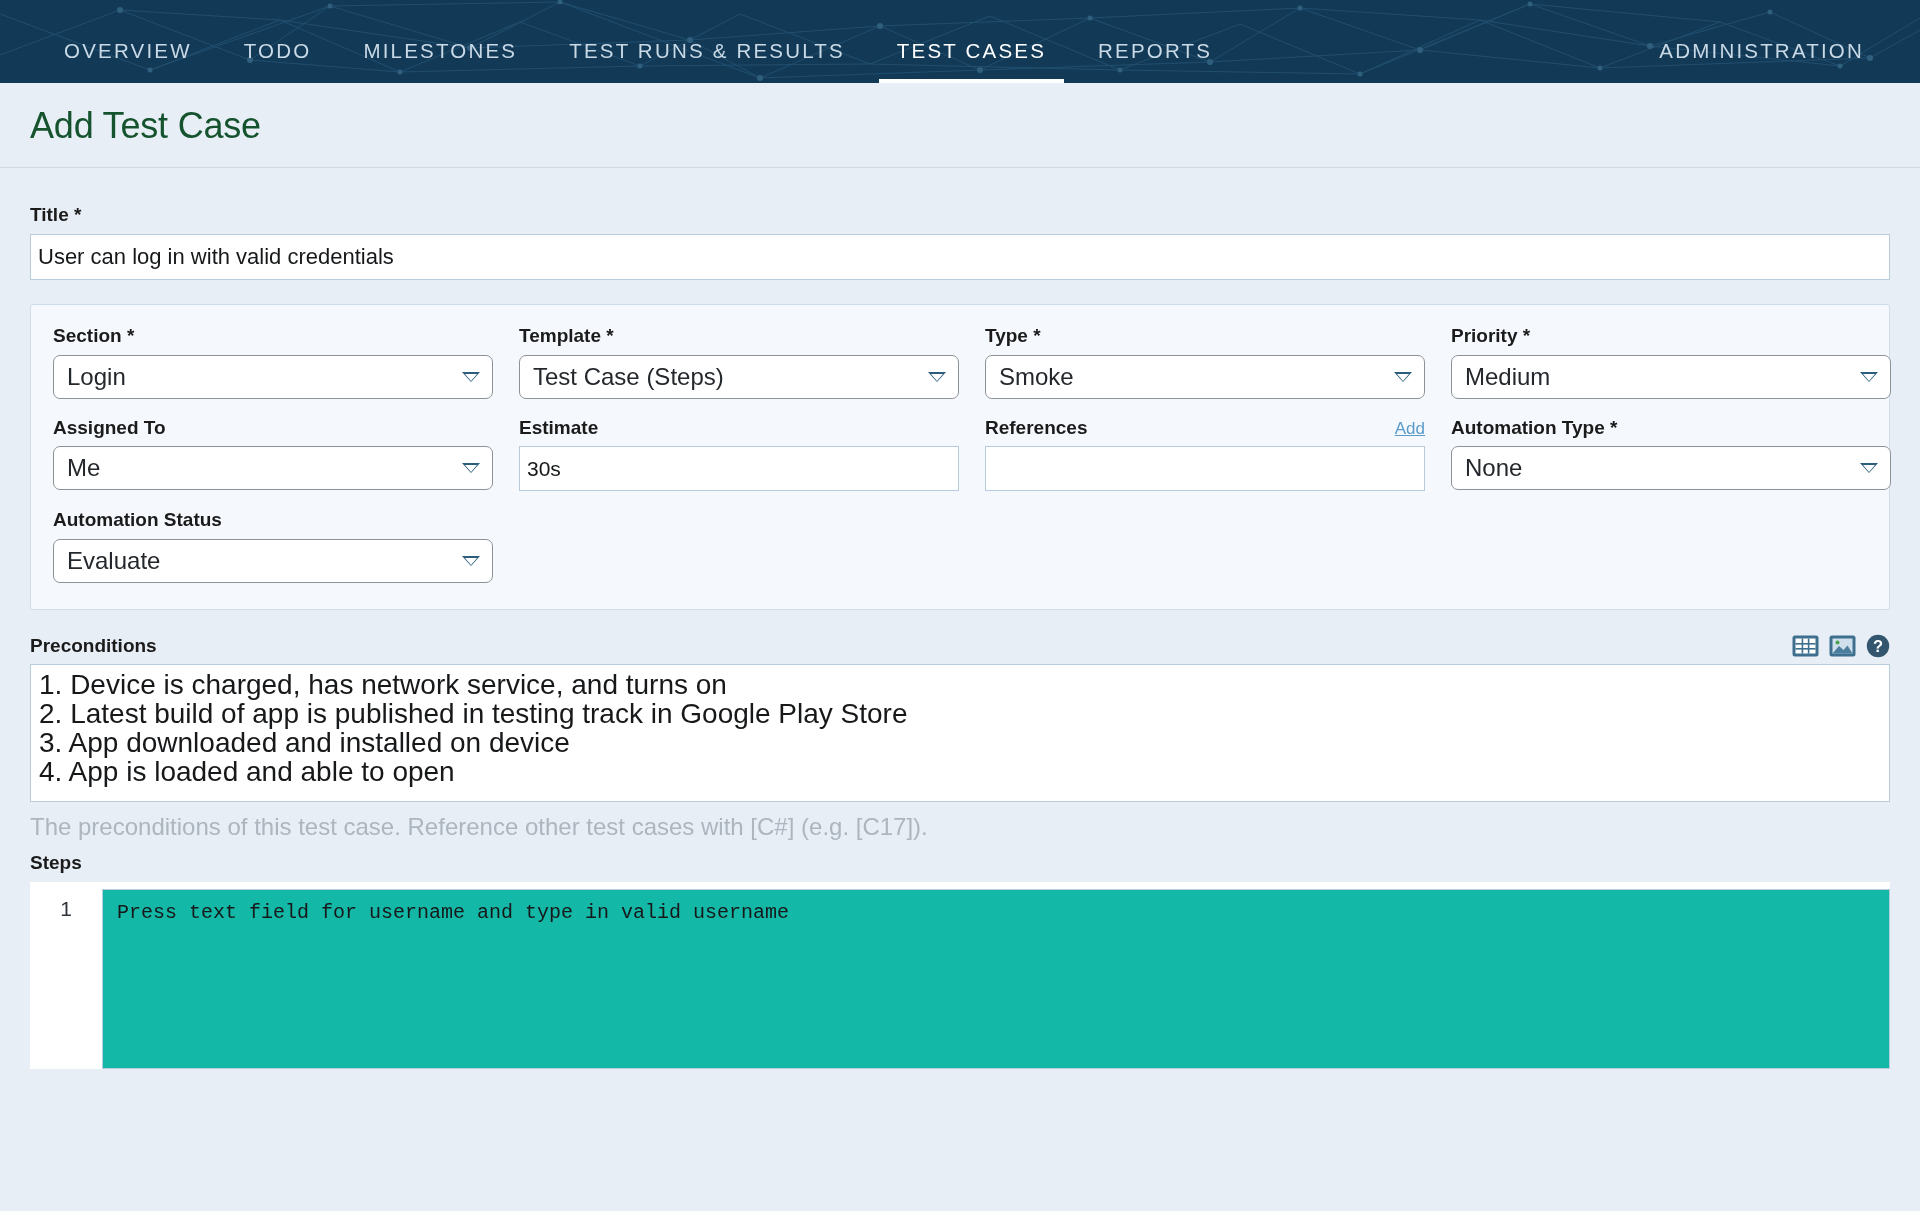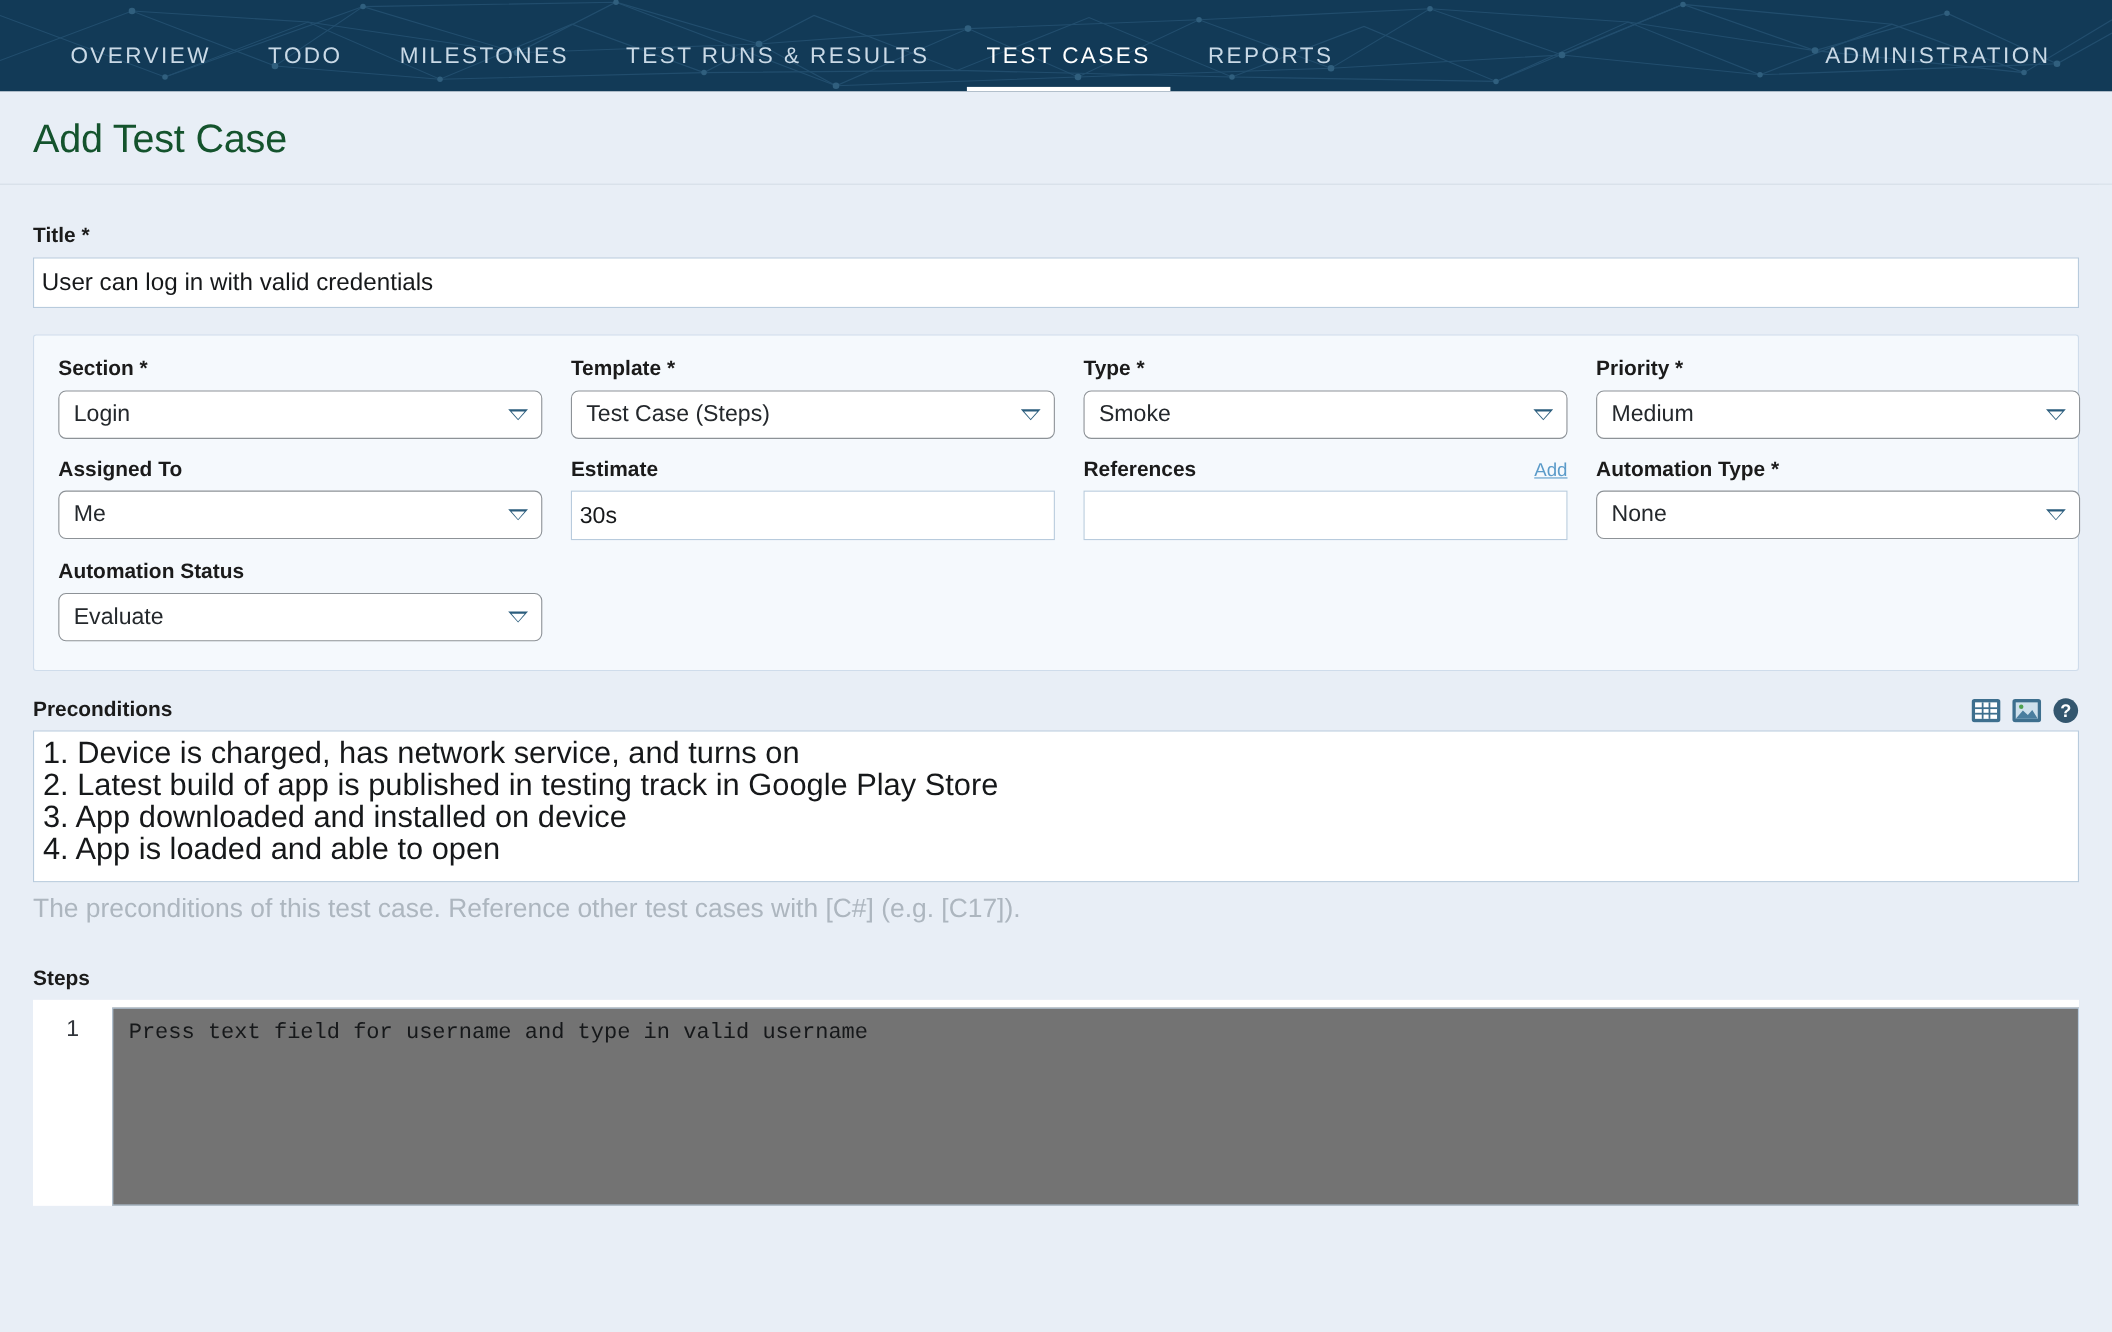--- a/index.html
+++ b/index.html
@@ -109,21 +109,21 @@
 
   .select-box {
     position: relative;
     height: 44px;
     background: #ffffff;
     border: 1px solid #8d9297;
     border-radius: 7px;
     display: flex;
     align-items: center;
     padding: 0 34px 0 13px;
-    font-size: 21px;
+    font-size: 24px;
     color: #24282c;
     cursor: pointer;
     overflow: hidden;
     white-space: nowrap;
   }
   .caret {
     position: absolute;
     right: 12px;
     top: 50%;
     transform: translateY(-50%);
@@ -172,41 +172,41 @@
     overflow: hidden;
     font-family: "Liberation Sans", sans-serif;
   }
   .help-text {
     margin-top: 11px;
     font-size: 24px;
     color: #adb6bf;
   }
 
   
-  .steps-block { margin-top: 38px; }
+  .steps-block { margin-top: 11px; }
   .steps-table {
     margin-top: 7px;
     display: flex;
     background: #ffffff;
     border-top: 1px solid #ffffff;
   }
   .step-num {
     width: 72px;
     flex: 0 0 72px;
     background: #ffffff;
     font-size: 21px;
     color: #30343a;
     text-align: center;
     padding-top: 14px;
   }
   .step-body { flex: 1; padding: 6px 0 0 0; }
   .step-text {
     width: 100%;
     height: 180px;
-    background: #737373;
+    background: #14b8a6;
     border: 1px solid #b8cbdd;
     font-family: "Liberation Mono", monospace;
     font-size: 20px;
     color: #16181a;
     padding: 10px 14px;
     line-height: 26px;
     overflow: hidden;
   }
 
   

